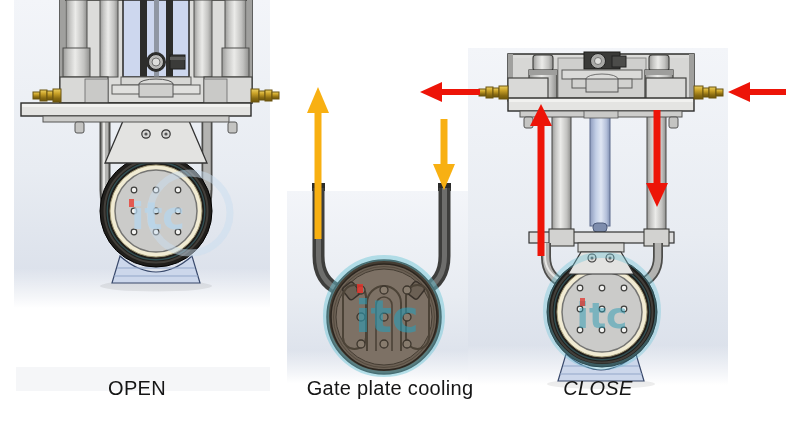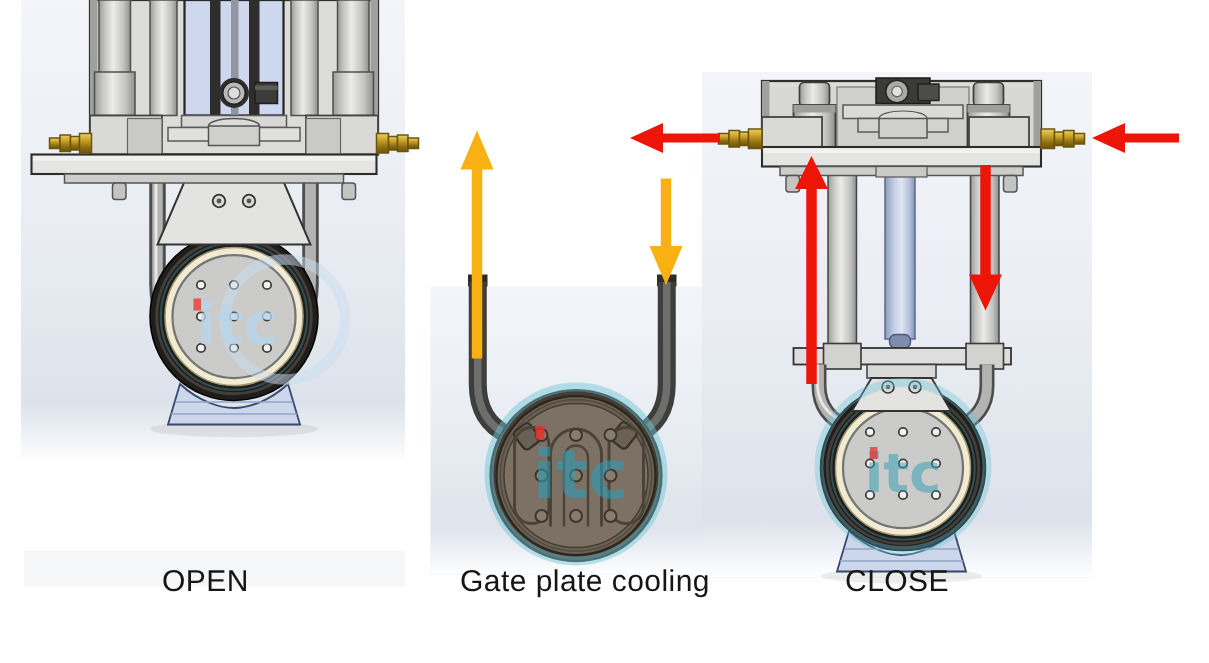--- a/index.html
+++ b/index.html
@@ -7,21 +7,21 @@
     width:806px;height:442px;background:#ffffff;position:relative;overflow:hidden;
     font-family:"Liberation Sans", sans-serif;
   }
   .stage{position:absolute;left:0;top:0;width:806px;height:442px;}
   .panel-label{
     position:absolute;top:378px;transform:translateX(-50%);
     font-size:20px;line-height:1.05;color:#151515;letter-spacing:.3px;white-space:nowrap;
   }
   .lbl-open{left:137px;}
   .lbl-cooling{left:390px;}
-  .lbl-close{left:598px;}
+  .lbl-close{left:598px;font-style:italic;}
   svg text.wm{font-family:"DejaVu Sans", sans-serif;font-weight:700;}
 </style>
 </head>
 <body>
 
 <svg class="stage" viewBox="0 0 806 442" width="806" height="442" xmlns="http://www.w3.org/2000/svg">
   <defs>
     <linearGradient id="gBack" x1="0" y1="0" x2="0" y2="1">
       <stop offset="0" stop-color="#f3f5f9"></stop>
         <stop offset=".55" stop-color="#e8ecf2"></stop>

